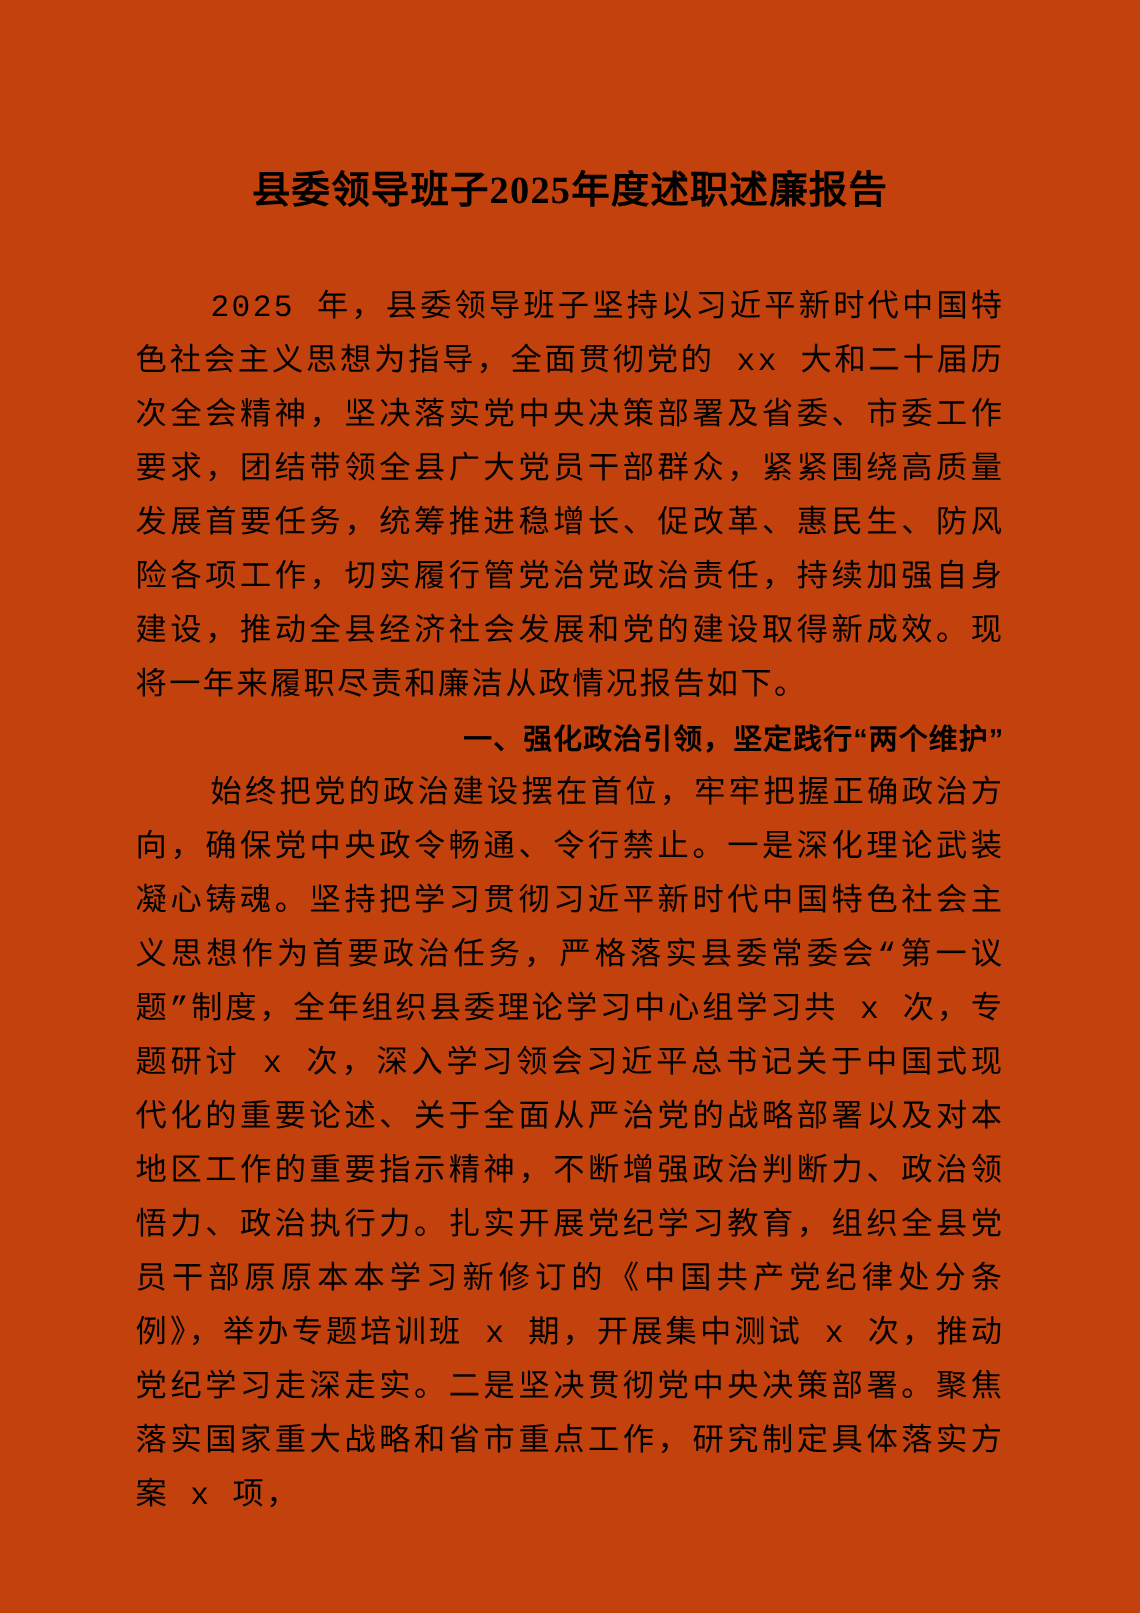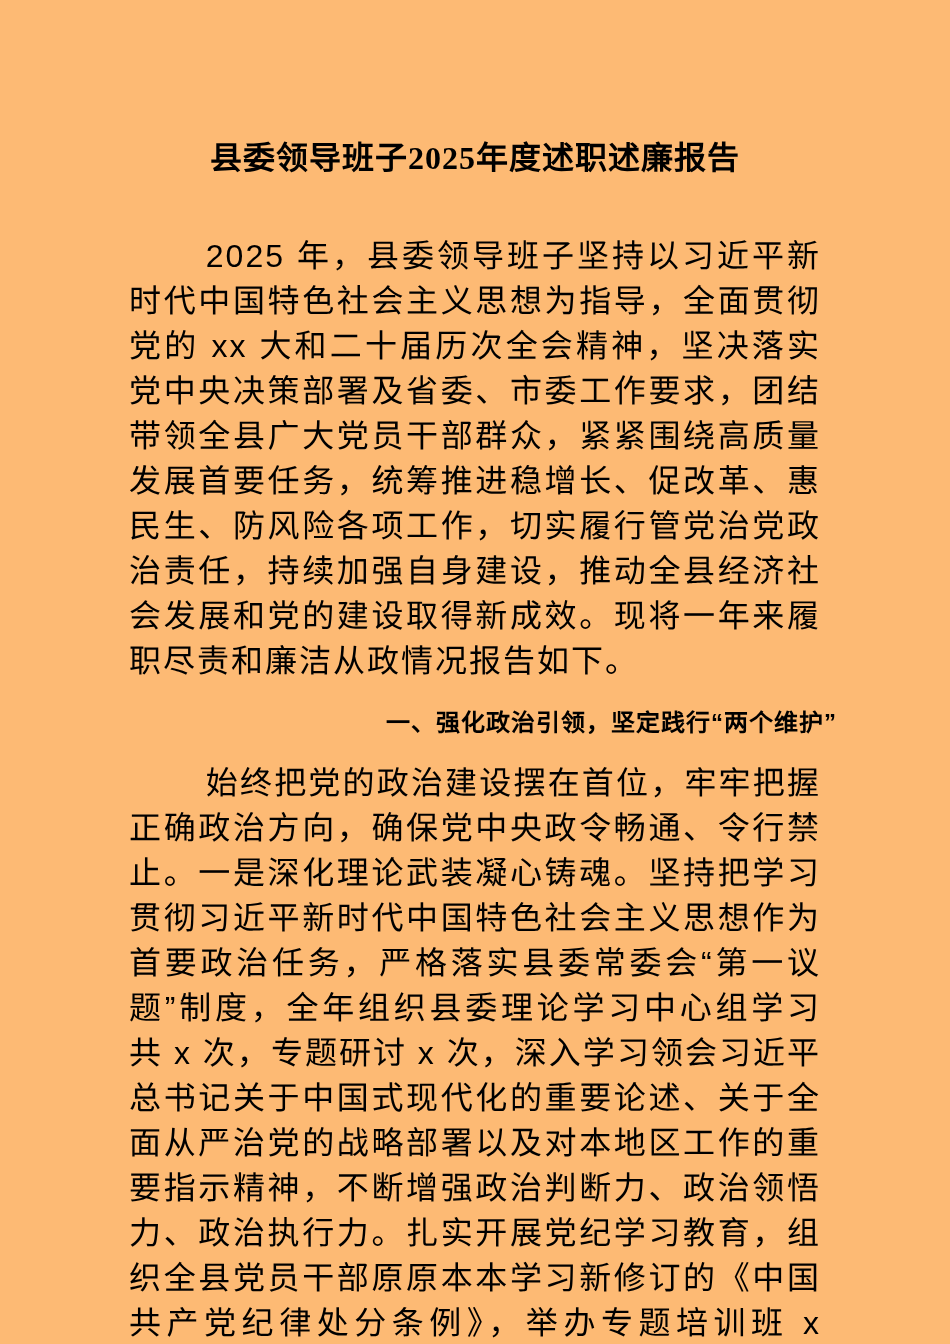--- a/index.html
+++ b/index.html
@@ -5,40 +5,40 @@
   html, body {
     margin: 0;
     padding: 0;
     background: #ffffff;
   }
   .page {
     position: relative;
     width: 950px;
     height: 1344px;
     margin: 0 auto;
-    background: #fdba74;
+    background: #c2410c;
     box-sizing: border-box;
     padding: 140px 113px 0 113px;
     overflow: hidden;
     color: #000000;
   }
   .doc-title {
     margin: 0;
     font-family: "Liberation Serif", "DejaVu Serif", serif;
     font-weight: 700;
     font-size: 32px;
     line-height: 36px;
     text-align: center;
     letter-spacing: 1px;
     color: #000000;
   }
   .para {
-    margin: 16px;
-    font-family: Liberation Sans, sans-serif;
-    font-size: 32px;
+    margin: 0;
+    font-family: Liberation Mono, monospace;
+    font-size: 26px;
     line-height: 45px;
     letter-spacing: 2px;
     text-align: justify;
     text-indent: 2.4em;
     color: #000000;
   }
   .intro-para {
     margin-top: 58px;
   }
   .section-heading {

